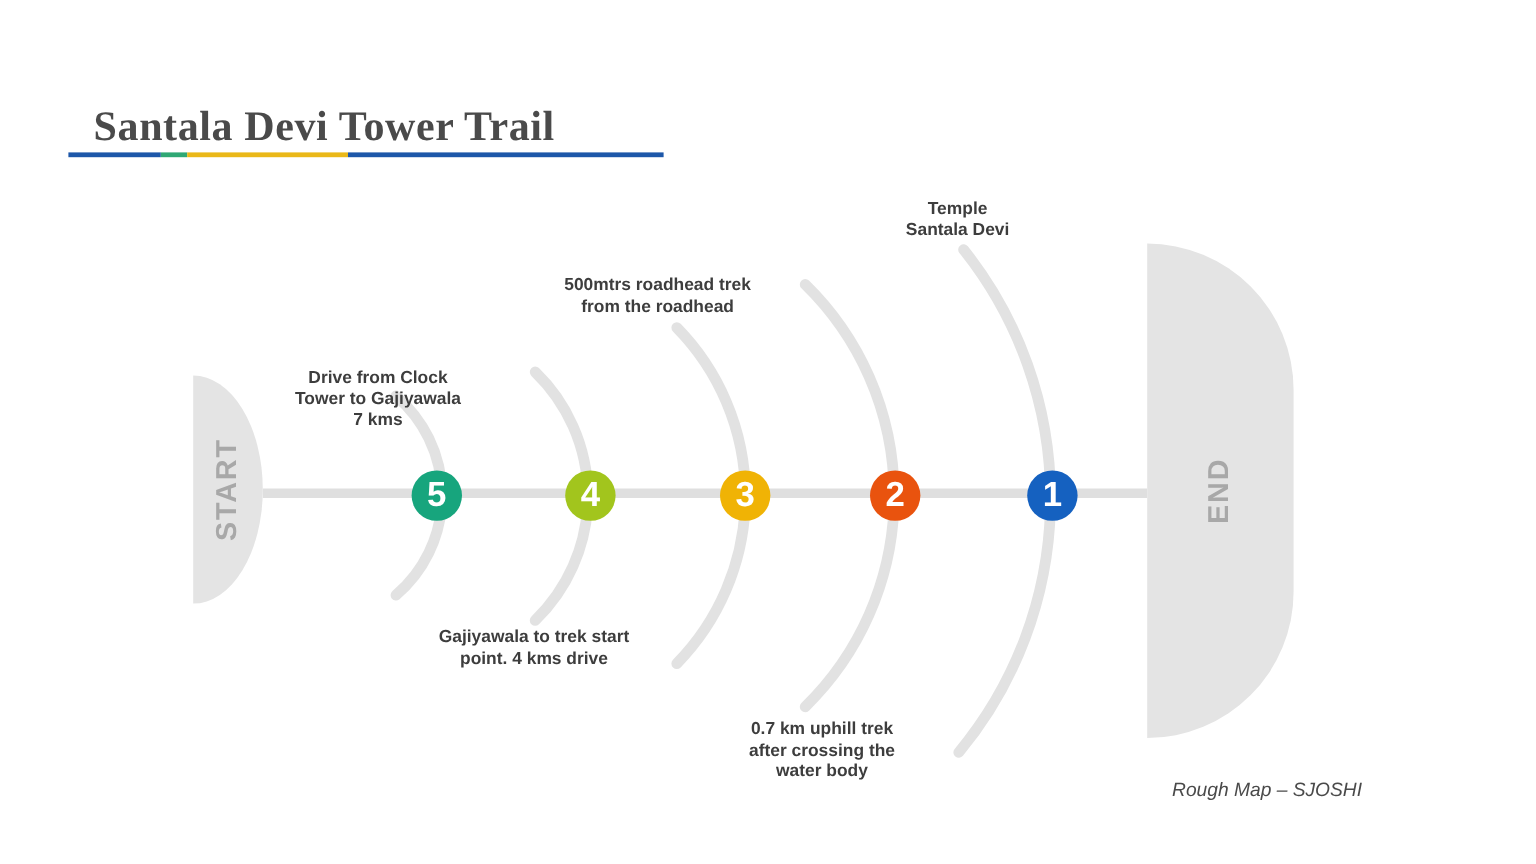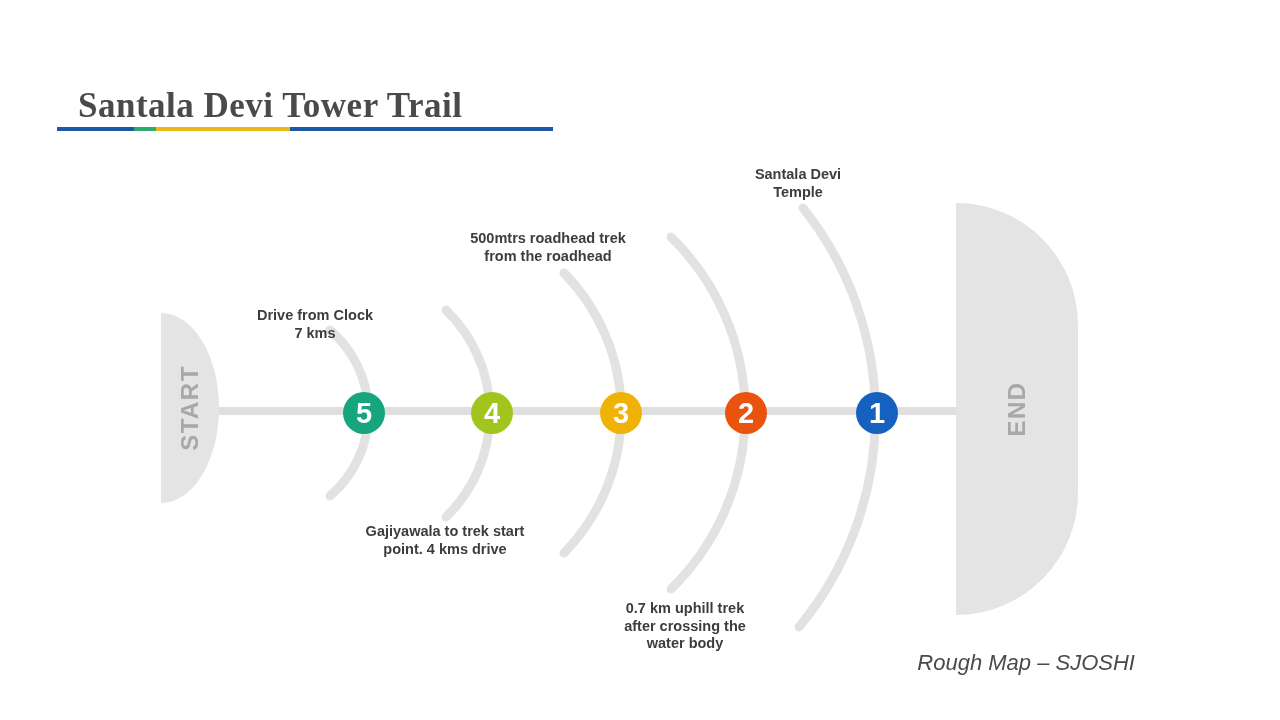--- a/index.html
+++ b/index.html
@@ -36,21 +36,21 @@
             font-weight:700;font-size:14.5px;line-height:17.5px;color:#3d3d3d;}
   .ms-label span{display:block;}
   .lbl-5{left:205px;top:272px;margin-top:35px;}
   .lbl-4{left:335px;top:523px;}
   .lbl-3{left:438px;top:230px;}
   .lbl-2{left:575px;top:600px;}
   .lbl-1{left:688px;top:166px;}
 
   
   .footnote{position:absolute;left:905px;top:650px;width:230px;text-align:right;
-            font-style:italic;font-size:22px;color:#4a4a4a;}
+            font-style:italic;font-size:16px;color:#4a4a4a;}
 </style>
 </head>
 <body>
 
 <div class="slide">
 
   <h1 class="title">Santala Devi Tower Trail</h1>
   <div class="accent-bar">
     <div class="seg seg-1" style="background: rgb(29, 87, 169);"></div>
     <div class="seg seg-2" style="background: rgb(47, 168, 116);"></div>
@@ -85,35 +85,36 @@
   </div>
   <div class="ms-circle ms-2" style="background: rgb(233, 83, 14);">
     <span>2</span>
   </div>
   <div class="ms-circle ms-1" style="background: rgb(21, 97, 192);">
     <span>1</span>
   </div>
 
   <div class="ms-label lbl-5">
     <span>Drive from Clock</span>
+    <span>Tower to Gajiyawala</span>
     <span>7 kms</span>
   </div>
   <div class="ms-label lbl-4">
     <span>Gajiyawala to trek start</span>
     <span>point. 4 kms drive</span>
   </div>
   <div class="ms-label lbl-3">
     <span>500mtrs roadhead trek</span>
     <span>from the roadhead</span>
   </div>
   <div class="ms-label lbl-2">
     <span>0.7 km uphill trek</span>
     <span>after crossing the</span>
     <span>water body</span>
   </div>
   <div class="ms-label lbl-1">
+    <span>Temple</span>
     <span>Santala Devi</span>
-    <span>Temple</span>
   </div>
 
   <div class="footnote">Rough Map – SJOSHI</div>
 
 </div>
 
 </body></html>

